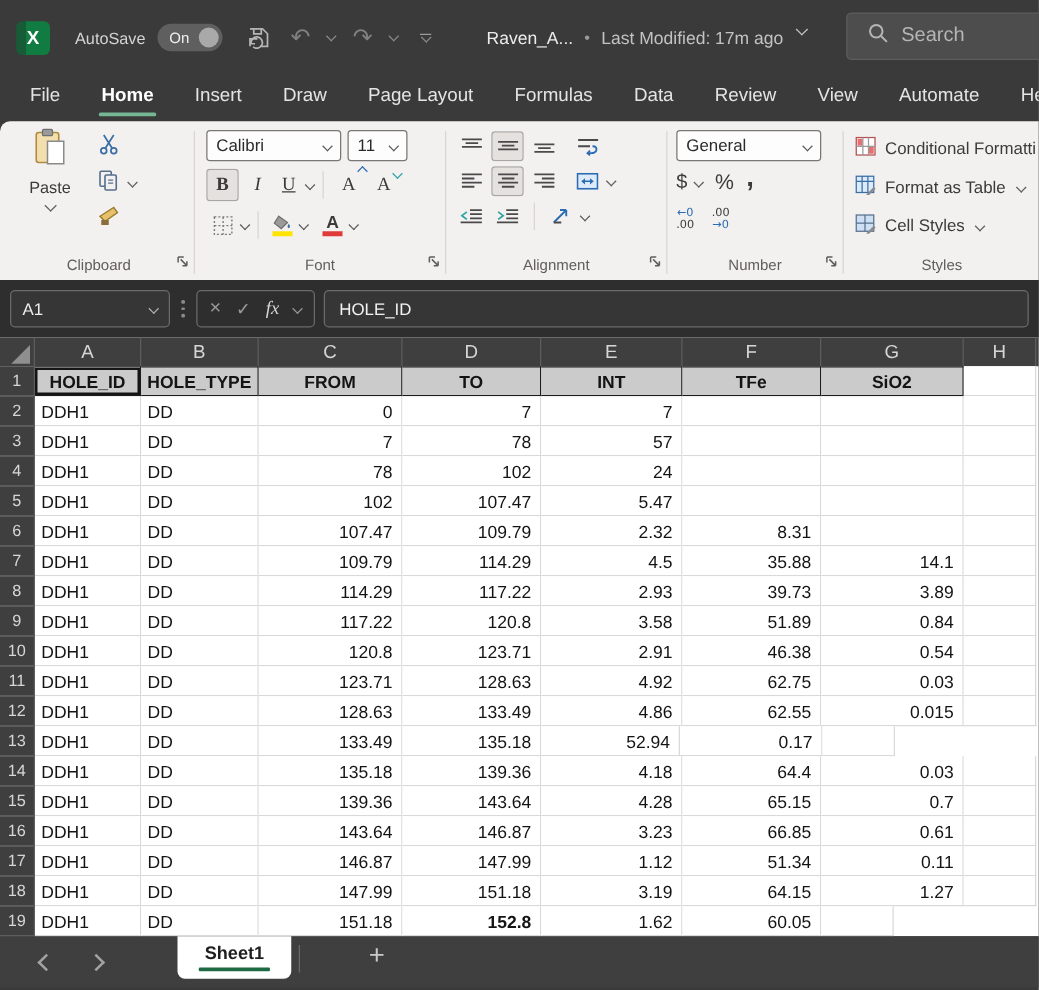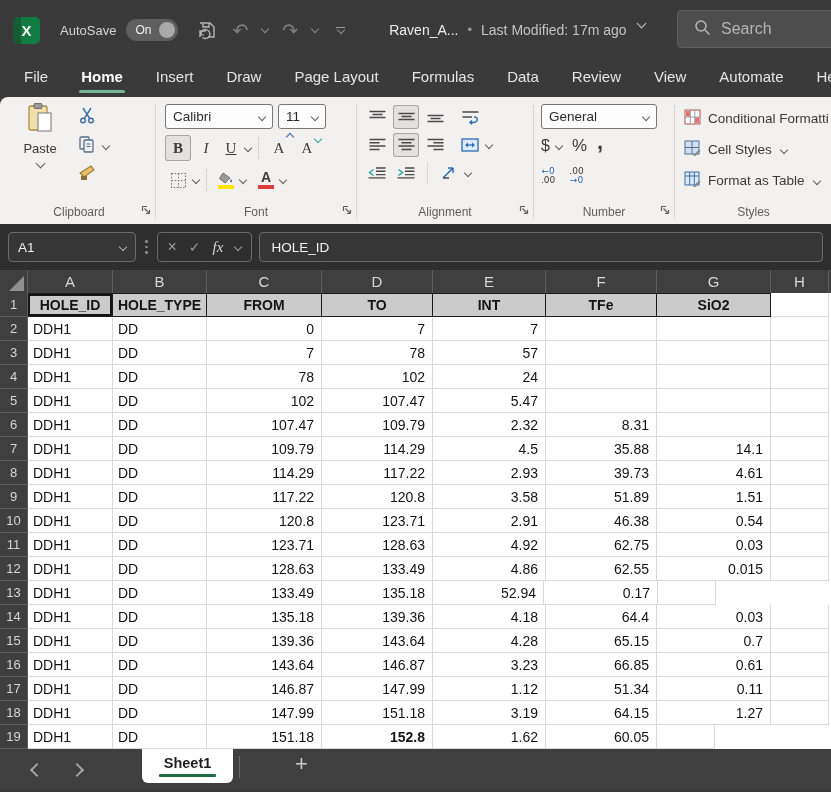--- a/index.html
+++ b/index.html
@@ -450,35 +450,35 @@
                 <rect x="1" y="1" width="15" height="14" fill="#fff" stroke="#b05050"></rect>
                 <rect x="2" y="2" width="4" height="5.5" fill="#e57070"></rect>
                 <rect x="11" y="8.5" width="4" height="5.5" fill="#e57070"></rect>
                 <path d="M6.3 1 V15 M10.8 1 V15 M1 8 H16" stroke="#9a9a9a" stroke-width="1"></path>
               </svg></span>
             <span>Conditional Formatting</span>
           </div>
           <div class="st-row">
             <span>
               <svg width="17" height="16" viewBox="0 0 17 16">
+                <rect x="1" y="1" width="14" height="13" fill="#ddeaf9" stroke="#3b6ea5"></rect>
+                <path d="M1 5 H15 M5.7 1 V14 M10.3 1 V14" stroke="#3b6ea5" stroke-width="1"></path>
+                <path d="M9 15.5 L15 9.5 L16.5 11 L10.5 16.8 Z" fill="#8a8a8a"></path>
+              </svg></span>
+            <span>Format as Table</span>
+            <span class="chev chev-sm"></span>
+          </div>
+          <div class="st-row">
+            <span>
+              <svg width="17" height="16" viewBox="0 0 17 16">
                 <rect x="1" y="1" width="14" height="13" fill="#cfe0f4" stroke="#56708c"></rect>
                 <path d="M1 7.5 H15 M8 1 V14" stroke="#56708c" stroke-width="1"></path>
                 <path d="M9 15.5 L15 9.5 L16.5 11 L10.5 16.8 Z" fill="#8a8a8a"></path>
               </svg></span>
             <span>Cell Styles</span>
-            <span class="chev chev-sm"></span>
-          </div>
-          <div class="st-row">
-            <span>
-              <svg width="17" height="16" viewBox="0 0 17 16">
-                <rect x="1" y="1" width="14" height="13" fill="#ddeaf9" stroke="#3b6ea5"></rect>
-                <path d="M1 5 H15 M5.7 1 V14 M10.3 1 V14" stroke="#3b6ea5" stroke-width="1"></path>
-                <path d="M9 15.5 L15 9.5 L16.5 11 L10.5 16.8 Z" fill="#8a8a8a"></path>
-              </svg></span>
-            <span>Format as Table</span>
             <span class="chev chev-sm"></span>
           </div>
         </div>
       </div>
       <div class="glabel">Styles</div>
     </div>
   </div>
 
   <div class="fbar">
     <div class="namebox">
@@ -594,32 +594,32 @@
           <div class="cell num" style="width: 58px;"></div>
         </div>
         <div class="g-row">
           <div class="rowhead">8</div>
           <div class="cell txt" style="width: 85px;">DDH1</div>
           <div class="cell txt" style="width: 94px;">DD</div>
           <div class="cell num" style="width: 115px;">114.29</div>
           <div class="cell num" style="width: 111px;">117.22</div>
           <div class="cell num" style="width: 113px;">2.93</div>
           <div class="cell num" style="width: 111px;">39.73</div>
-          <div class="cell num" style="width: 114px;">4.61</div>
+          <div class="cell num" style="width: 114px;">3.89</div>
           <div class="cell num" style="width: 58px;"></div>
         </div>
         <div class="g-row">
           <div class="rowhead">9</div>
           <div class="cell txt" style="width: 85px;">DDH1</div>
           <div class="cell txt" style="width: 94px;">DD</div>
           <div class="cell num" style="width: 115px;">117.22</div>
           <div class="cell num" style="width: 111px;">120.8</div>
           <div class="cell num" style="width: 113px;">3.58</div>
           <div class="cell num" style="width: 111px;">51.89</div>
-          <div class="cell num" style="width: 114px;">1.51</div>
+          <div class="cell num" style="width: 114px;">0.84</div>
           <div class="cell num" style="width: 58px;"></div>
         </div>
         <div class="g-row">
           <div class="rowhead">10</div>
           <div class="cell txt" style="width: 85px;">DDH1</div>
           <div class="cell txt" style="width: 94px;">DD</div>
           <div class="cell num" style="width: 115px;">120.8</div>
           <div class="cell num" style="width: 111px;">123.71</div>
           <div class="cell num" style="width: 113px;">2.91</div>
           <div class="cell num" style="width: 111px;">46.38</div>

